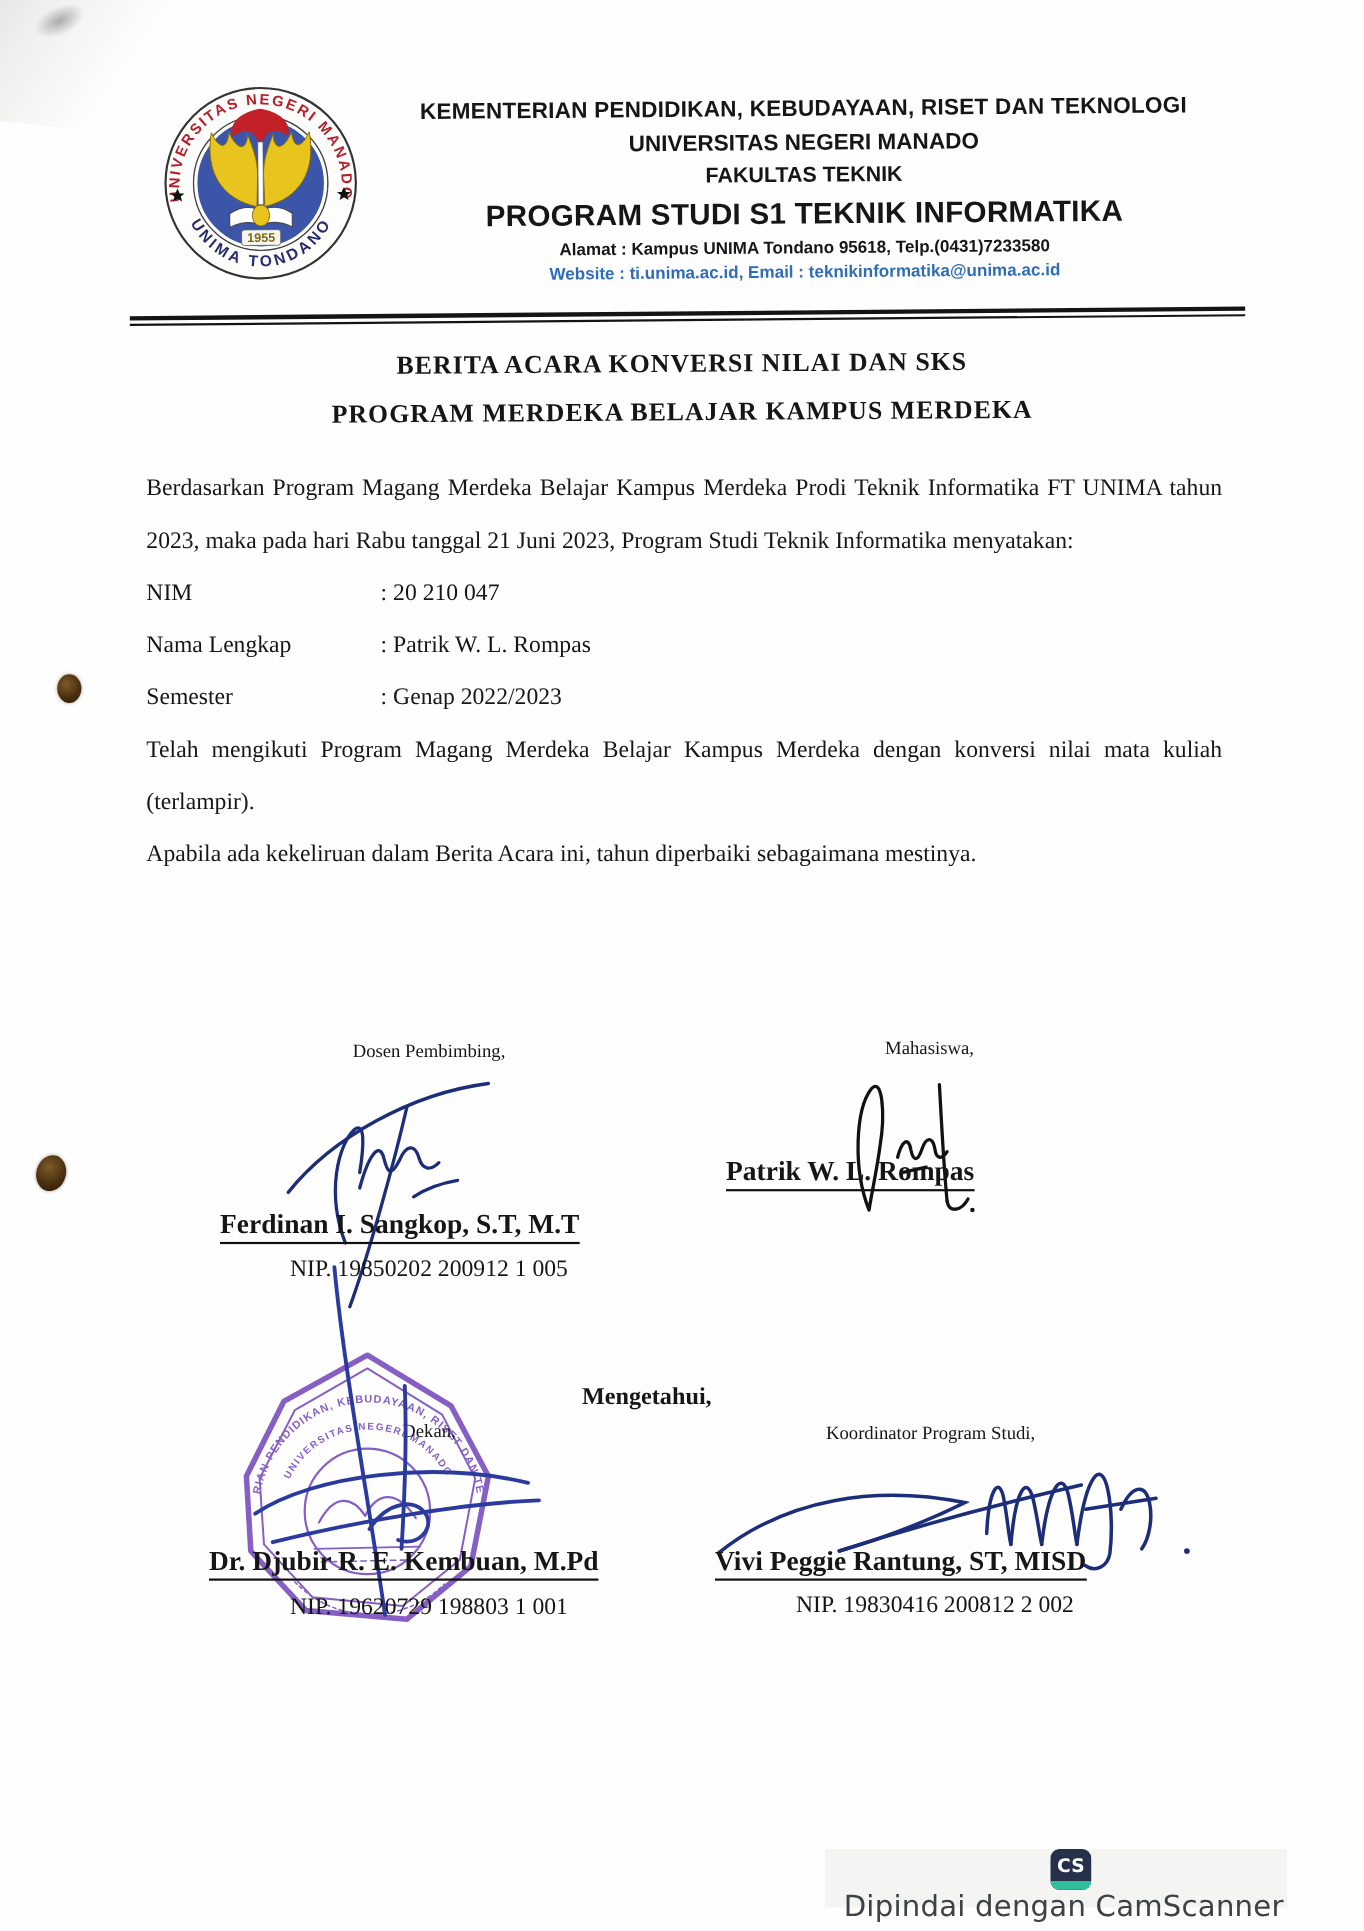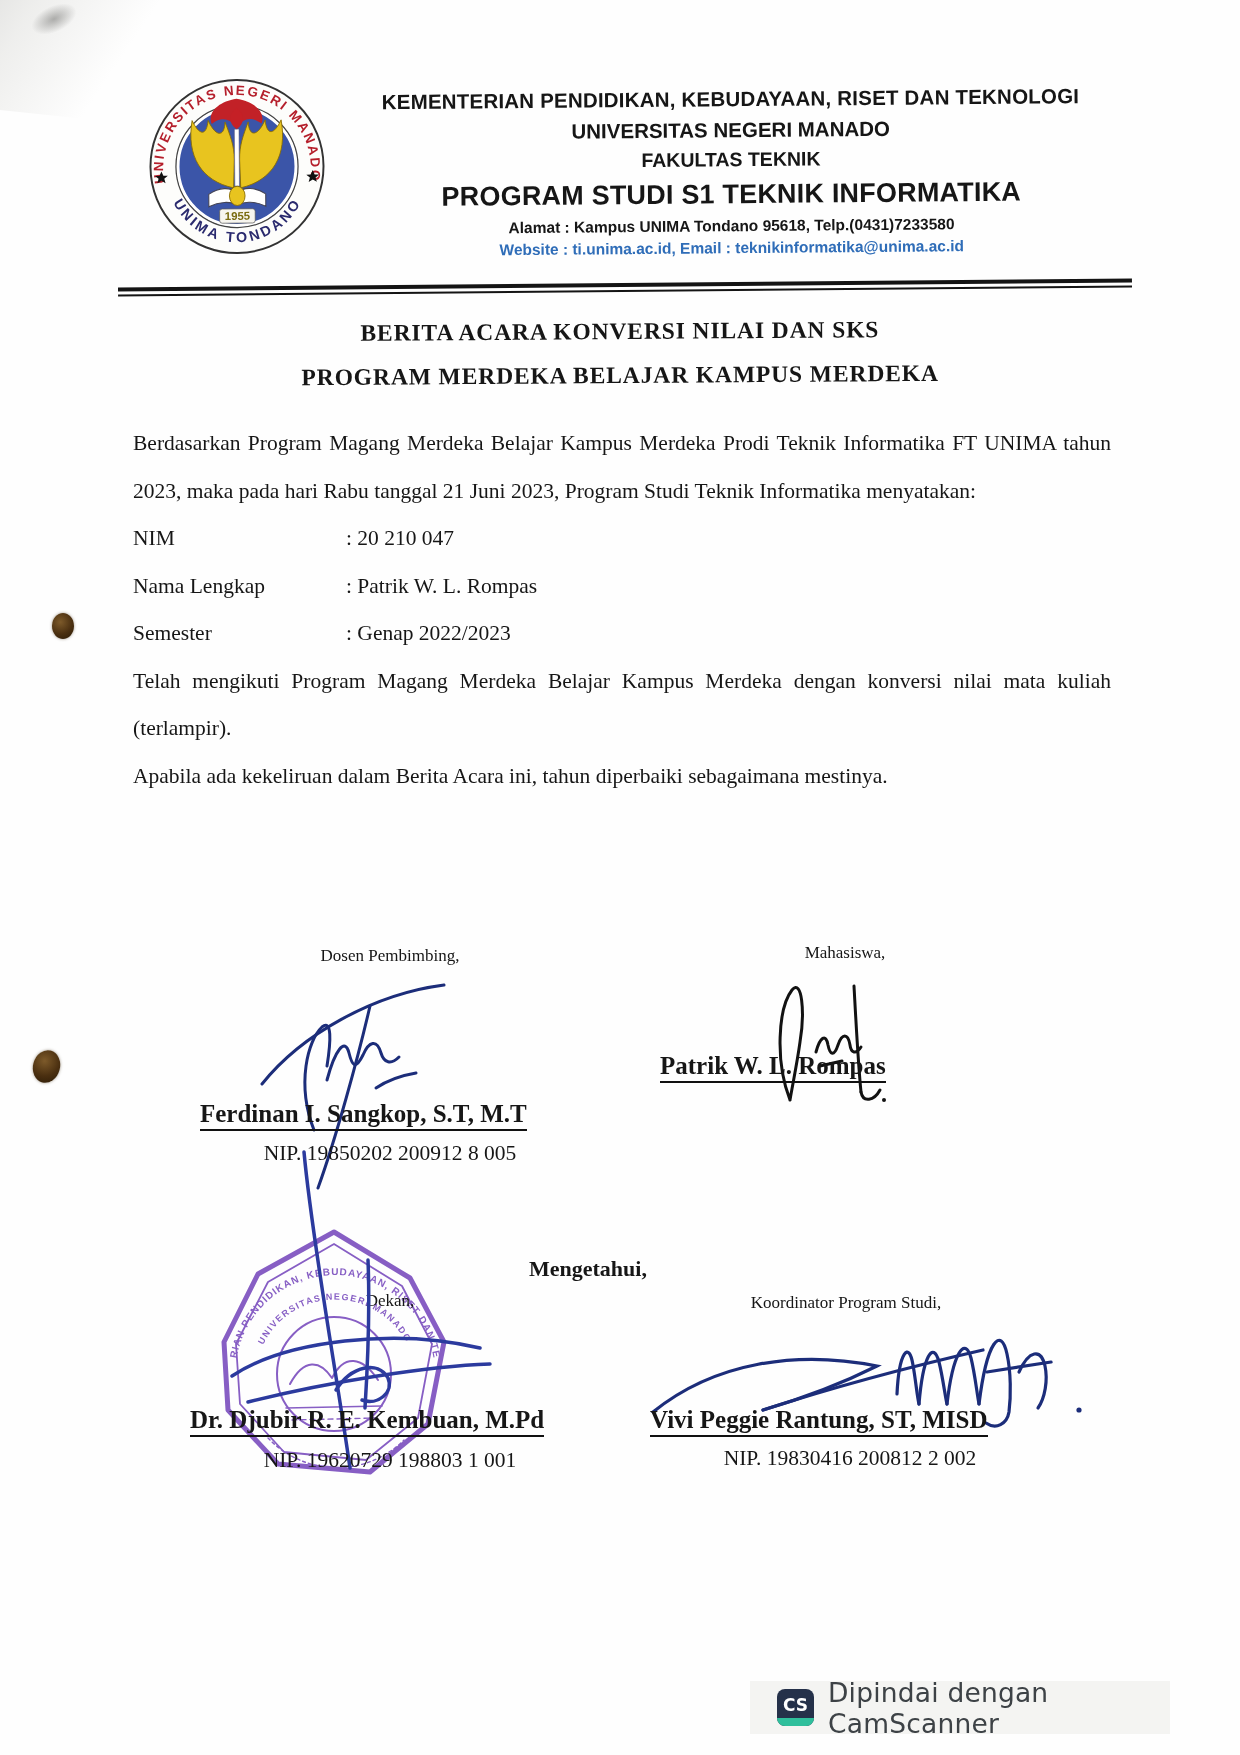--- a/index.html
+++ b/index.html
@@ -41,21 +41,21 @@
   .fieldrow .val{flex:1;}
   
   .abs{position:absolute;}
   .role{font-size:17px;text-align:center;}
   .sig-name{font-weight:700;font-size:25px;text-align:left;}
   .sig-name span{border-bottom:2.5px solid #111;padding-bottom:1px;display:inline-block;}
   .sig-id{font-size:21.5px;text-align:center;margin-top:7px;}
   .bold{font-weight:700;}
   
   .cam-band{position:absolute;left:750px;top:1681px;width:420px;height:53px;background:#f4f4f2;
-            display:flex;align-items:center;font-family:"DejaVu Sans",sans-serif;}
+            display:flex;align-items:center;font-family:"DejaVu Sans",sans-serif;flex-direction:column;}
   .cs-icon{width:37px;height:37px;margin-left:27px;border-radius:8px;background:#25314a;position:relative;
            display:flex;align-items:center;justify-content:center;overflow:hidden;flex:0 0 auto;}
   .cs-icon .cs-txt{color:#fff;font-weight:700;font-size:17px;margin-top:-6px;font-family:"DejaVu Sans",sans-serif;}
   .cs-icon .teal{position:absolute;left:0;right:0;bottom:0;height:8px;background:#2fbf9c;}
   .cam-text{margin-left:14px;font-size:26.5px;color:#3d4246;letter-spacing:.2px;}
   svg text{font-family:"Liberation Sans",sans-serif;}
 </style>
 </head>
 <body>
 
@@ -157,21 +157,21 @@
   <svg class="abs" style="left:768px;top:980px;" width="124" height="128" viewBox="0 0 124 128" fill="none" stroke="#121212" stroke-width="3" stroke-linecap="round">
     <path d="M22,120 C7,82 10,28 24,10 C34,-2 37,32 32,62 C29,84 25,102 22,120"></path>
     <path d="M48,72 C52,57 58,53 60,65 C62,75 66,77 70,65 C74,53 80,53 82,65 C83,73 88,75 93,67"></path>
     <path d="M86,6 C88,42 90,82 93,112"></path>
     <path d="M93,112 C95,123 106,121 112,110"></path>
     <path d="M52,86 L74,81"></path>
     <circle cx="116" cy="120" r="2" fill="#121212" stroke="none"></circle>
   </svg>
 
   <div class="abs sig-name" style="left:200px;top:1100px;width:380px;"><span>Ferdinan I. Sangkop, S.T, M.T</span></div>
-  <div class="abs sig-id" style="left:200px;top:1134px;width:380px;">NIP. 19850202 200912 8 005</div>
+  <div class="abs sig-id" style="left:200px;top:1134px;width:380px;">NIP. 19850202 200912 1 005</div>
 
   <div class="abs sig-name" style="left:660px;top:1052px;width:380px;"><span>Patrik W. L. Rompas</span></div>
 
   <div class="abs role bold" style="left:0;top:1256px;width:1176px;font-size:22px;">Mengetahui,</div>
 
   <svg class="abs" style="left:198px;top:1222px;opacity:.82;" width="272" height="272" viewBox="0 0 272 272" fill="none" stroke="#6d3cb8" stroke-linejoin="round" stroke-linecap="round">
     <path d="M136,10 L60,52 L26,120 L30,188 L80,242 L172,250 L230,202 L246,120 L212,56 Z" stroke-width="5"></path>
     <path d="M136,22 L70,60 L38,122 L42,182 L86,230 L168,238 L220,196 L234,122 L204,64 Z" stroke-width="1.8"></path>
     <circle cx="136" cy="152" r="57" stroke-width="2"></circle>
     <path d="M92,162 C106,136 122,138 134,156 C146,132 164,134 180,158" stroke-width="2"></path>

